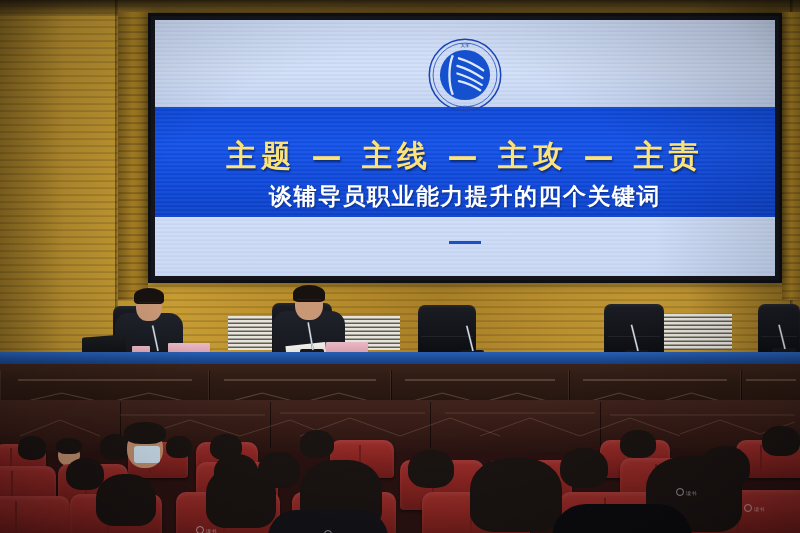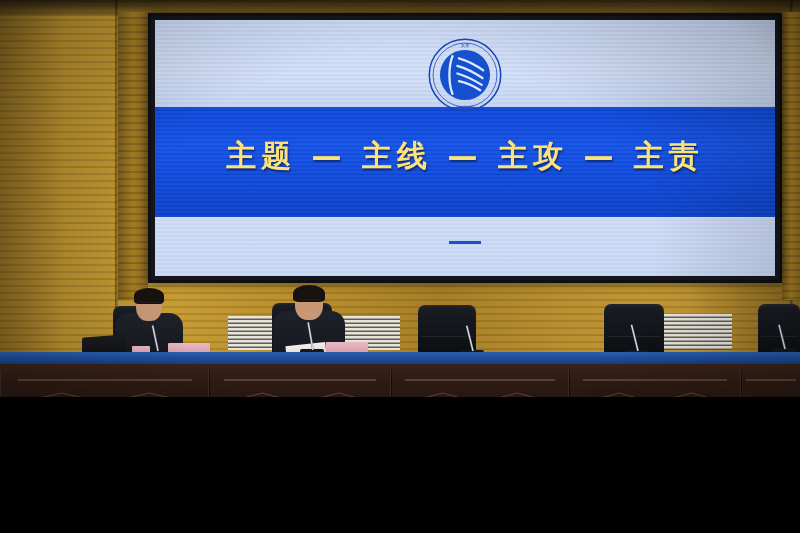--- a/index.html
+++ b/index.html
@@ -7,21 +7,21 @@
     padding: 0;
     background: #000;
   }
   body {
     font-family: "Liberation Sans", sans-serif;
   }
 
   #scene {
     position: relative;
     width: 800px;
-    height: 397px;
+    height: 533px;
     overflow: hidden;
     background: #6b5324;
   }
 
   
   .wall {
     position: absolute;
     left: 0; top: 0;
     width: 800px; height: 400px;
     background:
@@ -404,20 +404,21 @@
           </g>
           <path d="M34 24 C28 38 28 62 34 76" stroke="#dce9ff" stroke-width="3" fill="none"></path>
           <g fill="#1a44b5" font-size="6" font-family="DejaVu Sans, sans-serif">
             <text x="50" y="13" text-anchor="middle">大学</text>
             <text x="50" y="93" text-anchor="middle" font-size="4">UNIVERSITY</text>
           </g>
         </svg>
       </div>
 
       <div class="slide-title">主题 — 主线 — 主攻 — 主责</div>
+      <div class="slide-subtitle">谈辅导员职业能力提升的四个关键词</div>
       <div class="slide-rule"></div>
     </div>
   </div>
 
   <div class="chair" style="left:418px; top:305px; width:58px; height:50px;"></div>
   <div class="chair" style="left:604px; top:304px; width:60px; height:52px;"></div>
   <div class="chair" style="left:758px; top:304px; width:42px; height:52px;"></div>
   <div class="chair" style="left:113px; top:306px; width:48px; height:48px;"></div>
   <div class="chair" style="left:272px; top:303px; width:60px; height:52px;"></div>
 

